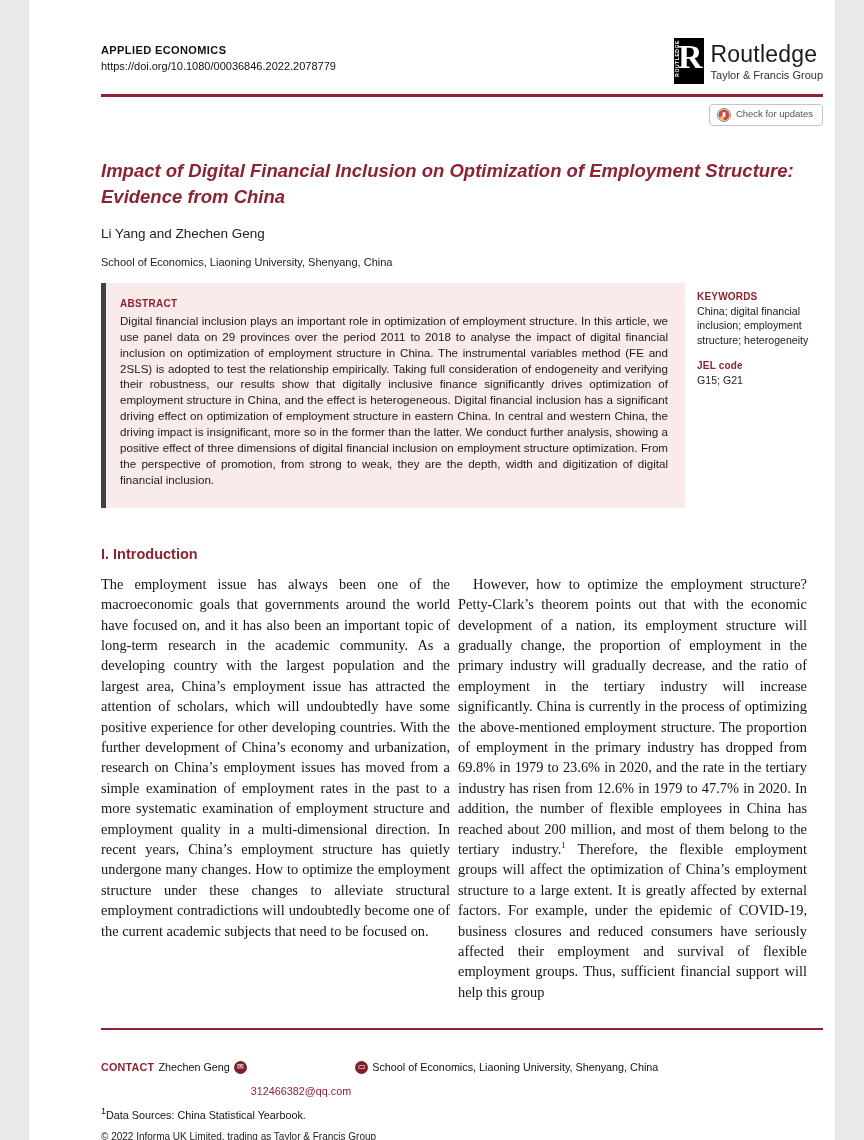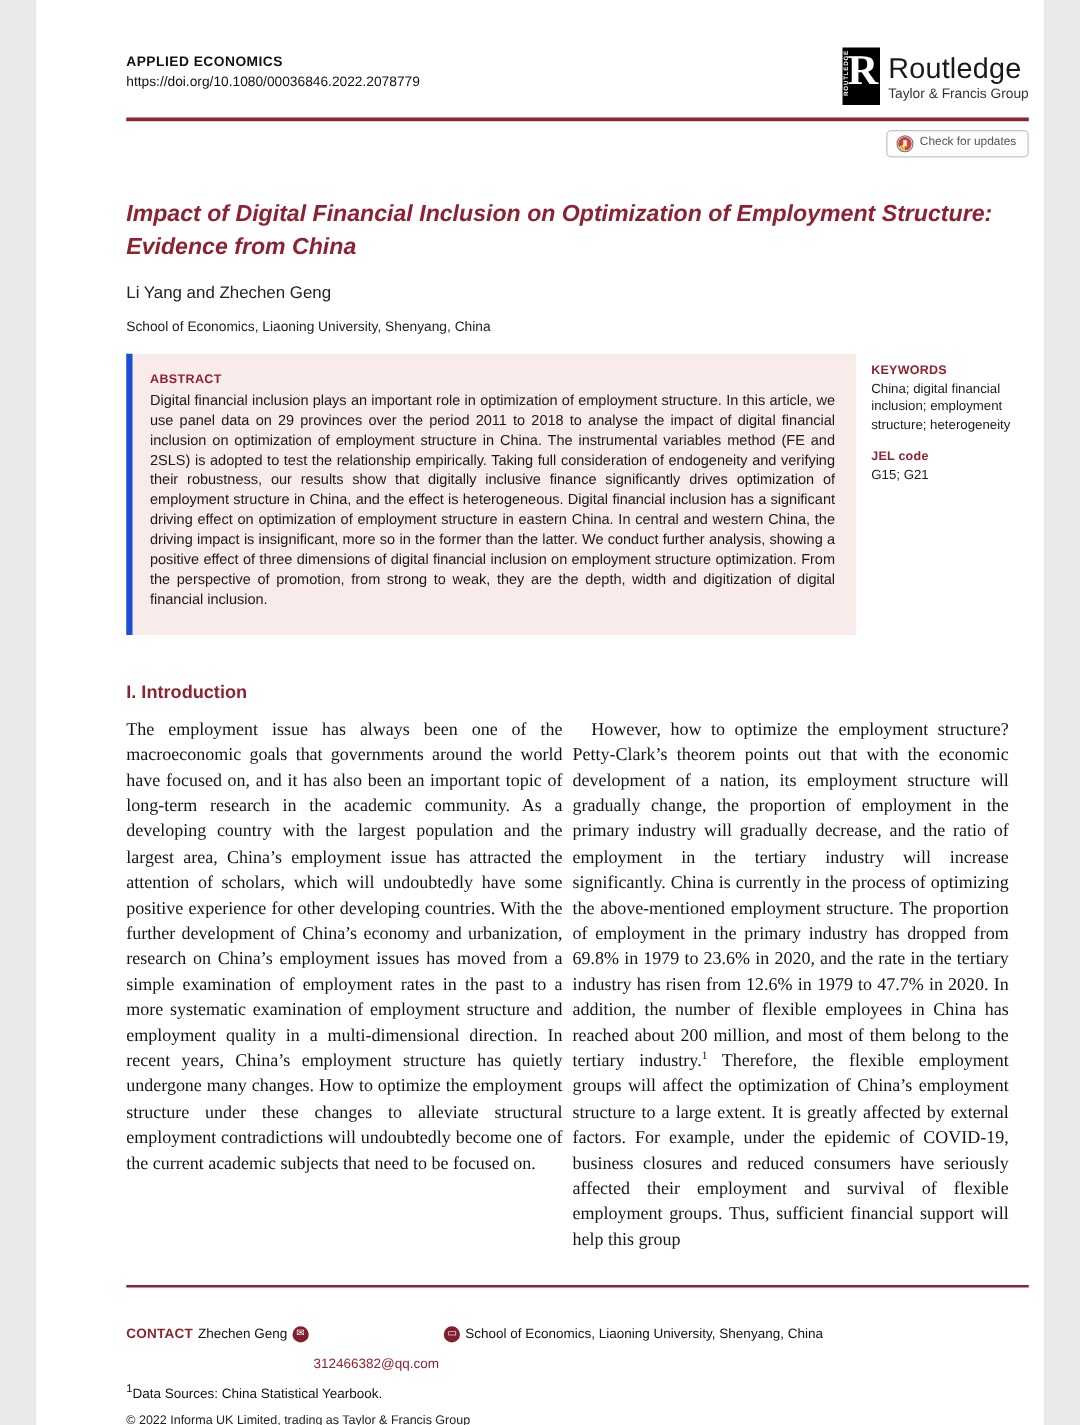--- a/index.html
+++ b/index.html
@@ -40,21 +40,21 @@
   .check-badge .label { font-size:9.5px; color:#555; }
 
   
   .title { margin-top:32px; font-size:18.5px; font-weight:bold; color:#8d2332; line-height:1.4; max-width:730px;font-style:italic; }
   .authors { margin-top:16px; font-size:13.5px; color:#222; }
   .affiliation { margin-top:15px; font-size:11px; color:#222; }
 
   
   .abstract-row { display:flex; margin-top:15px; gap:12px; }
   .abstract-box {
-    width:584px; background:#f8ebe9; border-left:5px solid #1d4ed8;
+    width:584px; background:#f8ebe9; border-left:5px solid #404040;
     padding:15px 17px 20px 14px;
   }
   .abstract-label { font-size:10px; font-weight:bold; color:#8d2332; letter-spacing:0.3px; }
   .abstract-text { margin-top:4px; font-size:11.6px; line-height:15.9px; text-align:justify; color:#1a1a1a; }
   .side-rail { width:126px; padding-top:8px; }
   .rail-label { font-size:10px; font-weight:bold; color:#8d2332; letter-spacing:0.2px; }
   .rail-text { font-size:10.6px; line-height:14.5px; margin-top:2px; color:#1a1a1a; }
   .rail-gap { margin-top:13px; }
 
   

